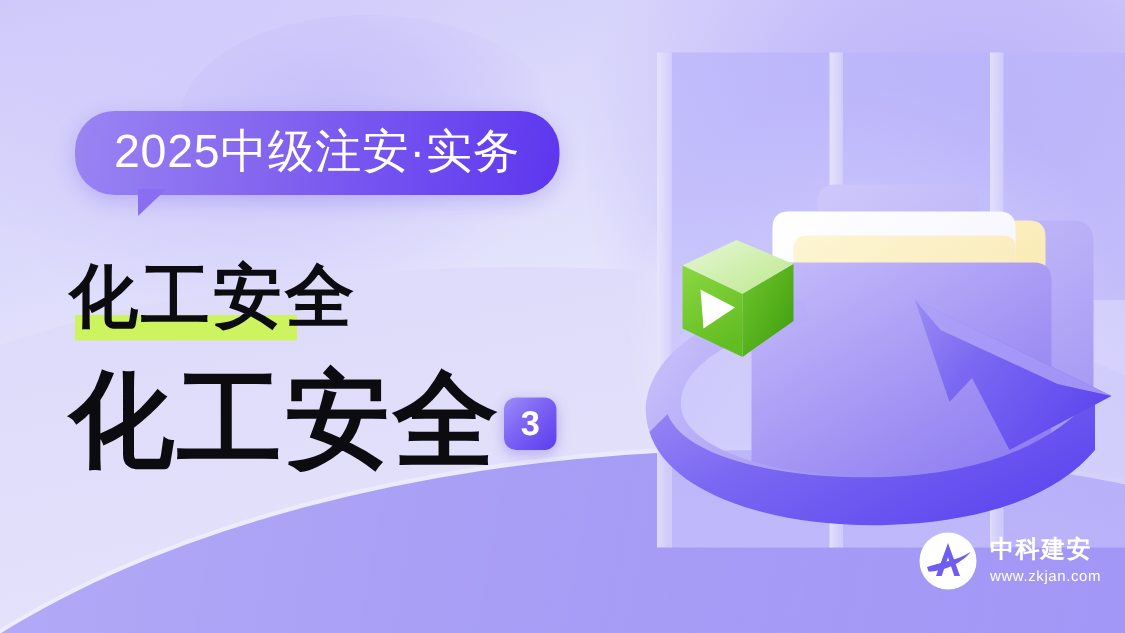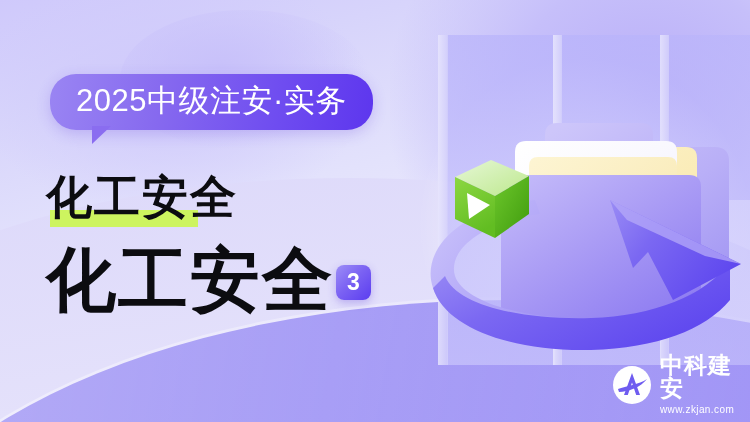--- a/index.html
+++ b/index.html
@@ -103,21 +103,21 @@
 
   
   .illus{position:absolute;left:405px;top:0;width:345px;height:422px;}
   .illus svg{display:block;width:345px;height:422px;}
 
   
   .logo{position:absolute;left:612px;top:354px;display:flex;align-items:center;gap:8px;}
   .logo-mark{width:40px;height:40px;flex:0 0 40px;}
   .logo-txt{display:flex;flex-direction:column;line-height:1;}
   .logo-name{
-    color:#ffffff;font-size:23px;font-weight:700;letter-spacing:1px;
+    color:#ffffff;font-size:16px;font-weight:700;letter-spacing:1px;
     font-family:Liberation Serif, serif;
   }
   .logo-url{
     color:#ffffff;font-size:10px;letter-spacing:.4px;margin-top:5px;
     font-family:"Liberation Sans","DejaVu Sans",sans-serif;
   }
 </style>
 </head>
 <body>
 

